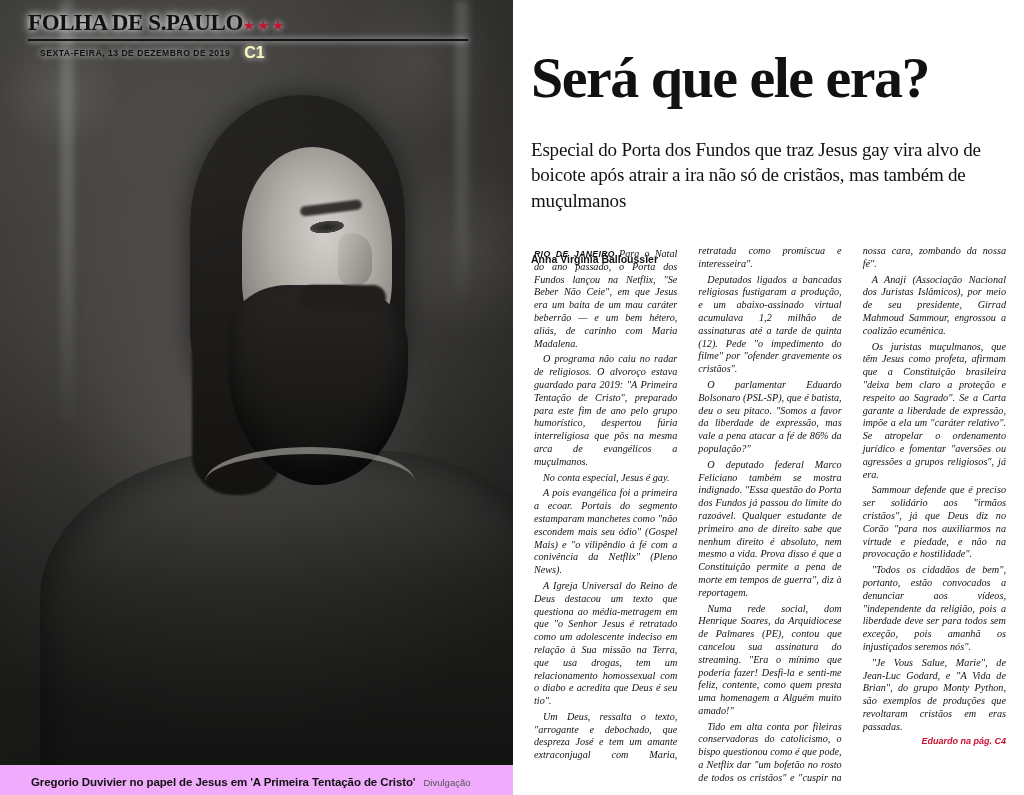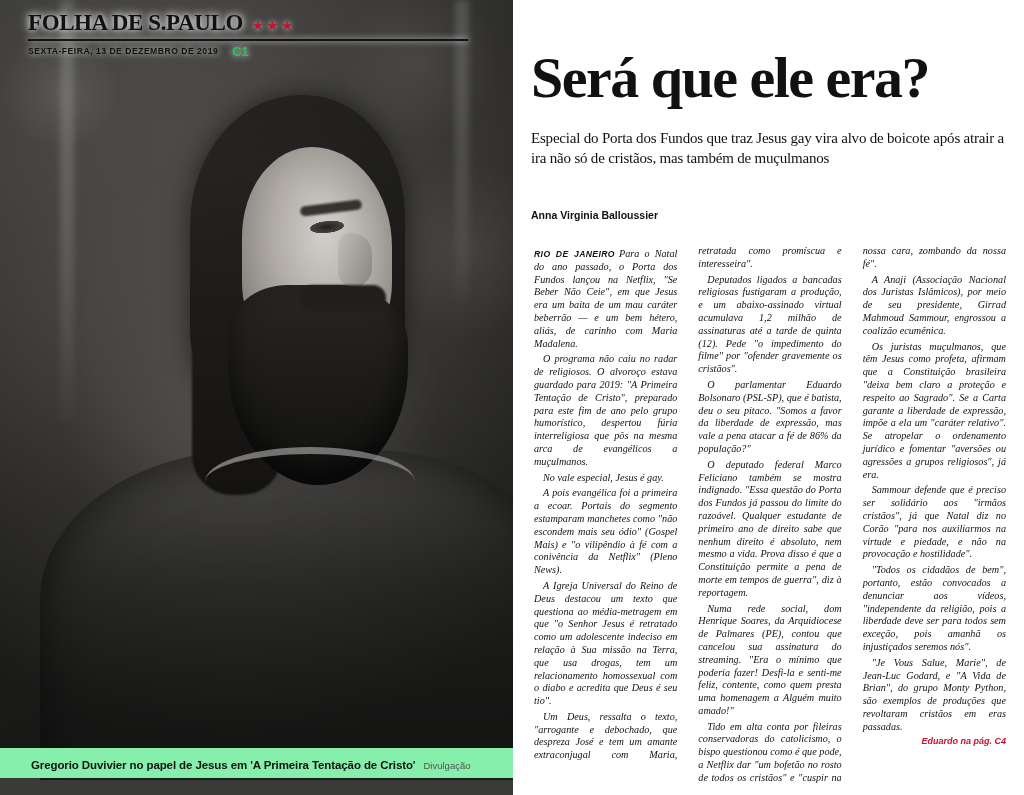--- a/index.html
+++ b/index.html
@@ -93,72 +93,72 @@
     position:absolute;left:55px;top:352px;width:210px;height:58px;
     border-top:7px solid rgba(205,198,185,0.55);
     border-radius:120px 120px 0 0 / 40px 40px 0 0;
     filter:blur(0.6px);
   }
   .vignette{
     position:absolute;inset:0;
     background:radial-gradient(ellipse 420px 420px at 46% 42%, rgba(0,0,0,0) 35%, rgba(0,0,0,0.45) 100%);
   }
   .caption-bar{
-    position:absolute;left:0;bottom:17px;width:513px;height:30px;
-    background:#86efac;
+    position:absolute;left:0;bottom:0;width:513px;height:30px;
+    background:#f0abfc;
   }
   .caption{
     position:absolute;left:31px;bottom:7px;
     font-family:"Liberation Sans", sans-serif;
     font-size:11.5px;font-weight:bold;color:#111;letter-spacing:-0.1px;
   }
   .caption .credit{
     font-weight:normal;font-size:9.5px;color:#555;margin-left:8px;letter-spacing:0;
   }
 
   
   .masthead{
     position:absolute;left:28px;top:10px;width:470px;
   }
-  .logo-row{display:flex;align-items:flex-end;gap:9px;}
+  .logo-row{display:flex;align-items:flex-end;}
   .logo{
     font-family:"Liberation Serif", serif;
     font-weight:bold;font-size:23px;letter-spacing:-0.4px;color:#111;
     text-shadow:0 0 6px rgba(255,255,255,0.95),0 0 12px rgba(255,255,255,0.85);
   }
   .stars{display:flex;gap:3px;padding-bottom:4px;}
   .star{color:#c8102e;font-size:13px;line-height:13px;text-shadow:0 0 6px rgba(255,255,255,0.9);}
   .logo-rule{
     width:440px;height:1.5px;background:#111;margin:3px 0 3px 0;
     box-shadow:0 0 6px rgba(255,255,255,0.9);
   }
-  .dateline-row{display:flex;align-items:center;gap:14px;}
+  .dateline-row{display:flex;align-items:center;gap:14px;margin-left:12px;}
   .dateline{
     font-family:"Liberation Sans", sans-serif;
     font-size:8.6px;font-weight:bold;letter-spacing:0.5px;color:#111;
     text-shadow:0 0 6px rgba(255,255,255,0.95);
   }
   .section-code{
     font-family:"Liberation Sans", sans-serif;
-    font-size:13px;font-weight:bold;color:#22c55e;
+    font-size:16px;font-weight:bold;color:#fef9c3;
     text-shadow:0 0 6px rgba(255,255,255,0.95);
   }
 
   
   .article{
     position:absolute;left:531px;top:0;width:478px;height:795px;
   }
   .headline{
     font-family:"Liberation Serif", serif;
     font-size:58px;font-weight:bold;color:#111;letter-spacing:-1.5px;
     margin:48px 0 0 0;line-height:1.02;
   }
   .deck{
     font-family:"Liberation Serif", serif;
-    font-size:15px;color:#111;line-height:1.33;margin:22px 0 0 0;
+    font-size:19px;color:#111;line-height:1.33;margin:30px 0 0 0;
     letter-spacing:-0.2px;
   }
   .byline{
     font-family:"Liberation Sans", sans-serif;
     font-size:10.5px;font-weight:bold;color:#111;
     margin:40px 0 0 0;
   }
   .cols{
     position:absolute;left:0;top:245px;width:478px;height:540px;
     column-count:3;column-gap:15px;column-fill:auto;
@@ -227,31 +227,31 @@
   </div>
 
   <div class="article">
     <h1 class="headline">Será que ele era?</h1>
     <div class="deck">Especial do Porta dos Fundos que traz Jesus gay vira alvo de boicote após atrair a ira não só de cristãos, mas também de muçulmanos</div>
     <div class="byline">Anna Virginia Balloussier</div>
 
     <div class="cols">
       <p class="first"><span class="lede-label">RIO DE JANEIRO</span><span>Para o Natal do ano passado, o Porta dos Fundos lançou na Netflix, "Se Beber Não Ceie", em que Jesus era um baita de um mau caráter beberrão — e um bem hétero, aliás, de carinho com Maria Madalena.</span></p>
       <p>O programa não caiu no radar de religiosos. O alvoroço estava guardado para 2019: "A Primeira Tentação de Cristo", preparado para este fim de ano pelo grupo humorístico, despertou fúria interreligiosa que pôs na mesma arca de evangélicos a muçulmanos.</p>
-      <p>No vale especial, Jesus é gay.</p>
+      <p>No conta especial, Jesus é gay.</p>
       <p>A pois evangélica foi a primeira a ecoar. Portais do segmento estamparam manchetes como "não escondem mais seu ódio" (Gospel Mais) e "o vilipêndio à fé com a conivência da Netflix" (Pleno News).</p>
       <p>A Igreja Universal do Reino de Deus destacou um texto que questiona ao média-metragem em que "o Senhor Jesus é retratado como um adolescente indeciso em relação à Sua missão na Terra, que usa drogas, tem um relacionamento homossexual com o diabo e acredita que Deus é seu tio".</p>
       <p>Um Deus, ressalta o texto, "arrogante e debochado, que despreza José e tem um amante extraconjugal com Maria, retratada como promíscua e interesseira".</p>
       <p>Deputados ligados a bancadas religiosas fustigaram a produção, e um abaixo-assinado virtual acumulava 1,2 milhão de assinaturas até a tarde de quinta (12). Pede "o impedimento do filme" por "ofender gravemente os cristãos".</p>
       <p>O parlamentar Eduardo Bolsonaro (PSL-SP), que é batista, deu o seu pitaco. "Somos a favor da liberdade de expressão, mas vale a pena atacar a fé de 86% da população?"</p>
       <p>O deputado federal Marco Feliciano também se mostra indignado. "Essa questão do Porta dos Fundos já passou do limite do razoável. Qualquer estudante de primeiro ano de direito sabe que nenhum direito é absoluto, nem mesmo a vida. Prova disso é que a Constituição permite a pena de morte em tempos de guerra", diz à reportagem.</p>
       <p>Numa rede social, dom Henrique Soares, da Arquidiocese de Palmares (PE), contou que cancelou sua assinatura do streaming. "Era o mínimo que poderia fazer! Desfi-la e senti-me feliz, contente, como quem presta uma homenagem a Alguém muito amado!"</p>
       <p>Tido em alta conta por fileiras conservadoras do catolicismo, o bispo questionou como é que pode, a Netflix dar "um bofetão no rosto de todos os cristãos" e "cuspir na nossa cara, zombando da nossa fé".</p>
       <p>A Anaji (Associação Nacional dos Juristas Islâmicos), por meio de seu presidente, Girrad Mahmoud Sammour, engrossou a coalizão ecumênica.</p>
       <p>Os juristas muçulmanos, que têm Jesus como profeta, afirmam que a Constituição brasileira "deixa bem claro a proteção e respeito ao Sagrado". Se a Carta garante a liberdade de expressão, impõe a ela um "caráter relativo". Se atropelar o ordenamento jurídico e fomentar "aversões ou agressões a grupos religiosos", já era.</p>
-      <p>Sammour defende que é preciso ser solidário aos "irmãos cristãos", já que Natal diz no Corão "para nos auxiliarmos na virtude e piedade, e não na provocação e hostilidade".</p>
+      <p>Sammour defende que é preciso ser solidário aos "irmãos cristãos", já que Deus diz no Corão "para nos auxiliarmos na virtude e piedade, e não na provocação e hostilidade".</p>
       <p>"Todos os cidadãos de bem", portanto, estão convocados a denunciar aos vídeos, "independente da religião, pois a liberdade deve ser para todos sem exceção, pois amanhã os injustiçados seremos nós".</p>
       <p>"Je Vous Salue, Marie", de Jean-Luc Godard, e "A Vida de Brian", do grupo Monty Python, são exemplos de produções que revoltaram cristãos em eras passadas.</p>
       <p class="continua">Eduardo na pág. C4</p>
     </div>
   </div>
 
 </div>
 
 </body></html>

